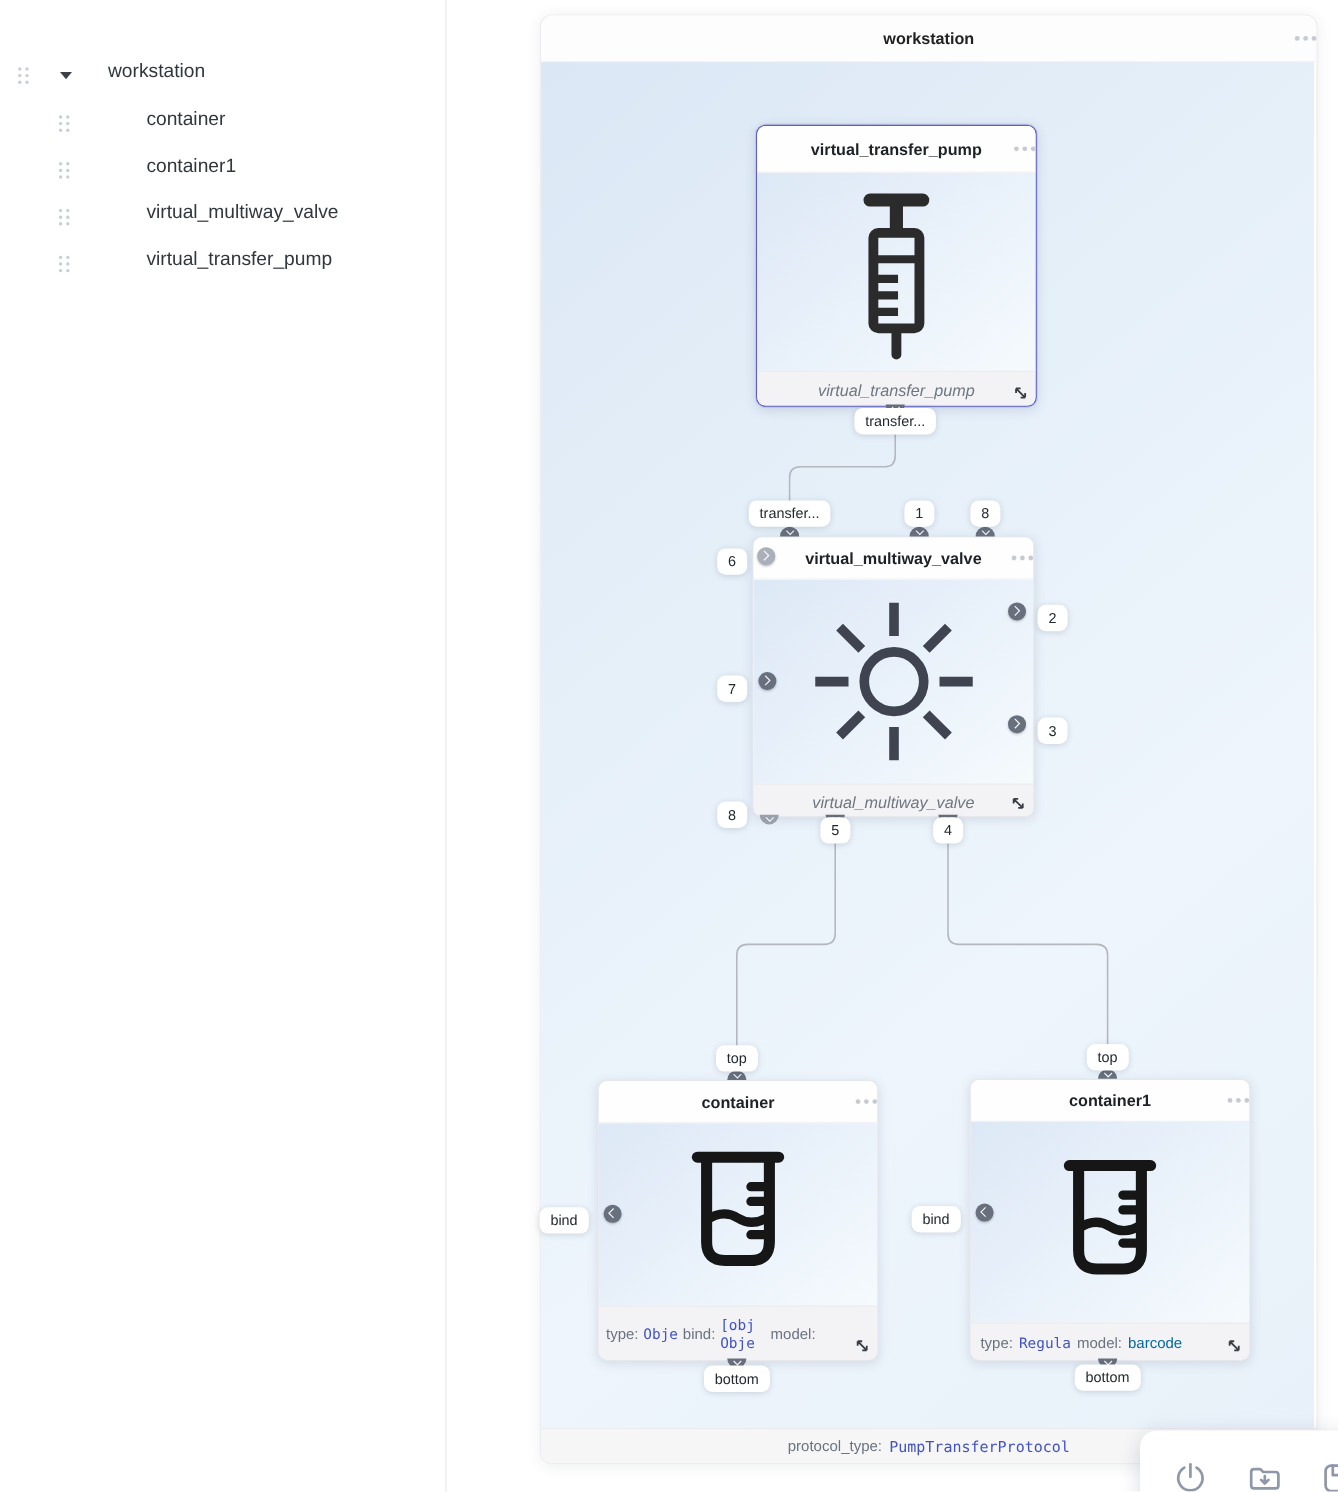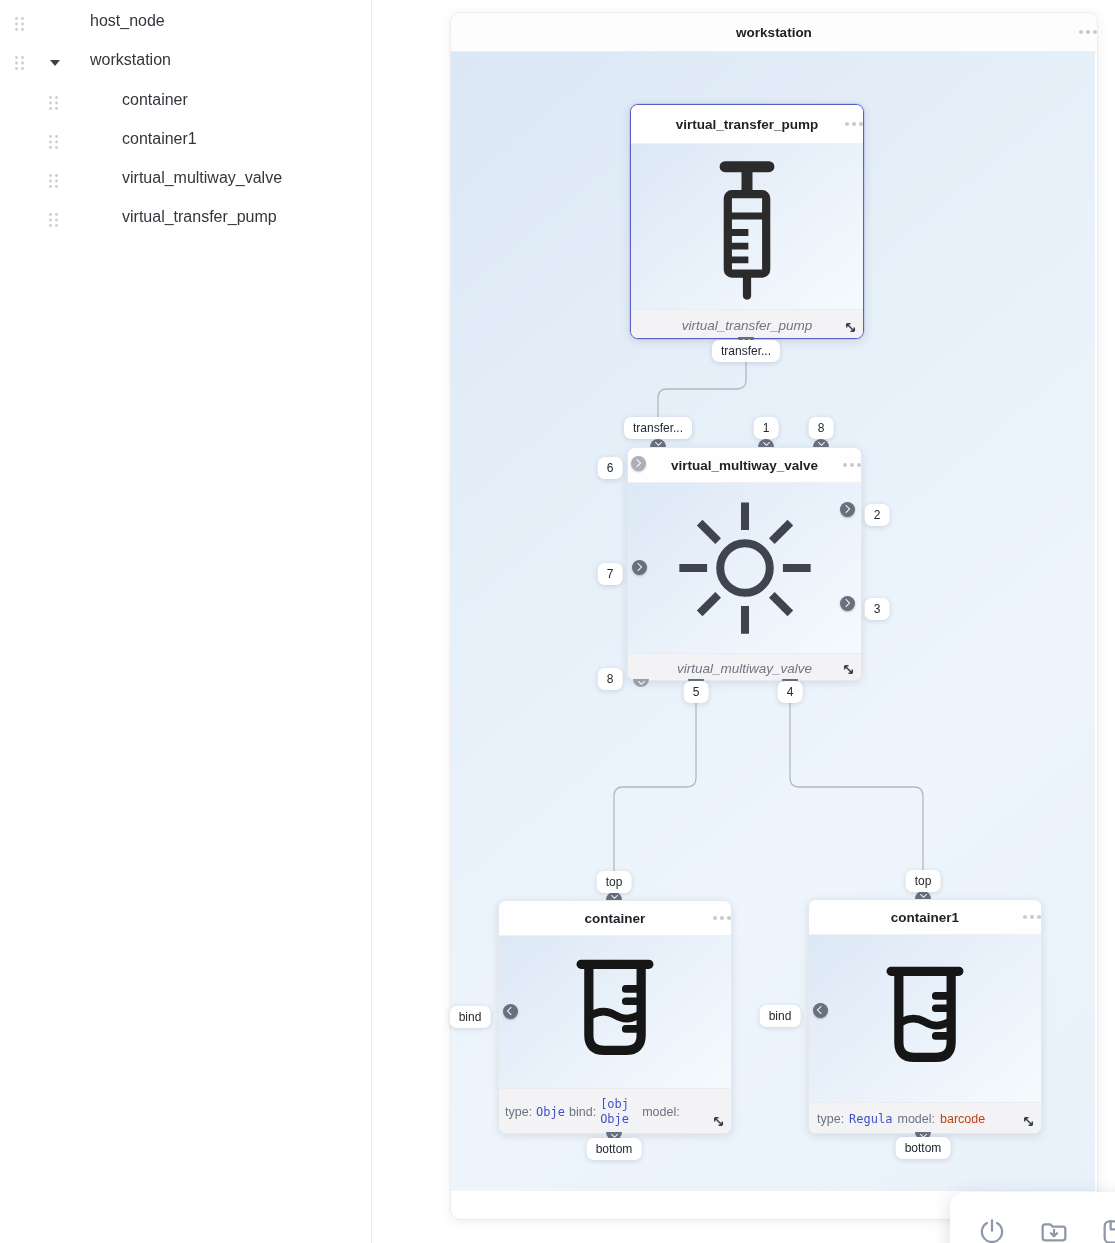--- a/index.html
+++ b/index.html
@@ -52,35 +52,20 @@
   .chev.left{transform:rotate(135deg);margin-left:2px;}
   
   .toolbar{position:absolute;left:950px;top:1192px;width:235px;height:92px;background:#fff;border-radius:14px;box-shadow:0 4px 18px rgba(30,40,70,.16);display:flex;align-items:flex-start;padding:24px 0 0 26px;gap:30px;box-sizing:border-box;z-index:20;}
   .tool-btn{width:32px;height:32px;display:flex;align-items:center;justify-content:center;cursor:pointer;}
   svg{display:block;}
 </style>
 </head>
 <body>
 
 <div class="sidebar">
-  <div class="tree-row" style="top:9px">
-    <span class="grip" style="left:14px">
-      <svg width="11" height="16" viewBox="0 0 11 16">
-          <g fill="#c9ced6">
-            <circle cx="2.5" cy="2.5" r="1.4"></circle>
-            <circle cx="8.5" cy="2.5" r="1.4"></circle>
-            <circle cx="2.5" cy="8" r="1.4"></circle>
-            <circle cx="8.5" cy="8" r="1.4"></circle>
-            <circle cx="2.5" cy="13.5" r="1.4"></circle>
-            <circle cx="8.5" cy="13.5" r="1.4"></circle>
-          </g>
-        </svg>
-    </span>
-    <span class="tree-label" style="left:90px">host_node</span>
-  </div>
   <div class="tree-row" style="top:48px">
     <span class="grip" style="left:14px">
       <svg width="11" height="16" viewBox="0 0 11 16">
           <g fill="#c9ced6">
             <circle cx="2.5" cy="2.5" r="1.4"></circle>
             <circle cx="8.5" cy="2.5" r="1.4"></circle>
             <circle cx="2.5" cy="8" r="1.4"></circle>
             <circle cx="8.5" cy="8" r="1.4"></circle>
             <circle cx="2.5" cy="13.5" r="1.4"></circle>
             <circle cx="8.5" cy="13.5" r="1.4"></circle>
@@ -293,21 +278,21 @@
           <path d="M19 10 V54 Q19 64 29 64 H43 Q53 64 53 54 V10"></path>
           <path d="M19 42 Q28 36 36 41 Q44 46 53 40" stroke-width="5"></path>
           <path d="M43 24 H51 M43 32 H51 M43 50 H51" stroke-width="5"></path>
         </svg>
       </span>
     </div>
     <div class="node-footer" style="height:32px;justify-content:flex-start;padding:0 8px;gap:5px;box-sizing:border-box;overflow:hidden">
       <span class="kv-label">type:</span>
       <span class="kv-mono" style="white-space:nowrap">Regula</span>
       <span class="kv-label">model:</span>
-      <span class="kv-label" style="color:#c2410c">barcode</span>
+      <span class="kv-label" style="color:#0369a1">barcode</span>
       <span class="resize">
         <svg width="13" height="13" viewBox="0 0 12 12" stroke="#3a3f46" stroke-width="1.4" fill="none">
             <path d="M2.5 2.5 L9.5 9.5 M2.5 2.5 H6 M2.5 2.5 V6 M9.5 9.5 H6 M9.5 9.5 V6"></path>
           </svg>
       </span>
     </div>
   </div>
 
   <div class="portc light" style="left:179.5px;top:442.5px">
       <span class="chev right"></span>
@@ -339,20 +324,24 @@
   <div class="chip" style="left:426px;top:596px">3</div>
   <div class="chip" style="left:245px;top:679px">5</div>
   <div class="chip" style="left:339px;top:679px">4</div>
   <div class="chip" style="left:163px;top:869px">top</div>
   <div class="chip" style="left:472px;top:868px">top</div>
   <div class="chip" style="left:19px;top:1004px">bind</div>
   <div class="chip" style="left:329px;top:1003px">bind</div>
   <div class="chip" style="left:163px;top:1136px">bottom</div>
   <div class="chip" style="left:472px;top:1135px">bottom</div>
 
+  <div class="panel-footer">
+    <span class="proto-label">protocol_type:</span>
+    <span class="mono-val">PumpTransferProtocol</span>
+  </div>
 </div>
 
 <div class="toolbar">
   <span class="tool-btn">
     <span>
       <svg width="32" height="32" viewBox="0 0 24 24" fill="none" stroke="#8f98a8" stroke-width="1.7" stroke-linecap="round">
         <path d="M12 3.2 V11"></path>
         <path d="M8.2 5.3 a7.6 7.6 0 1 0 7.6 0"></path>
       </svg>
     </span>

